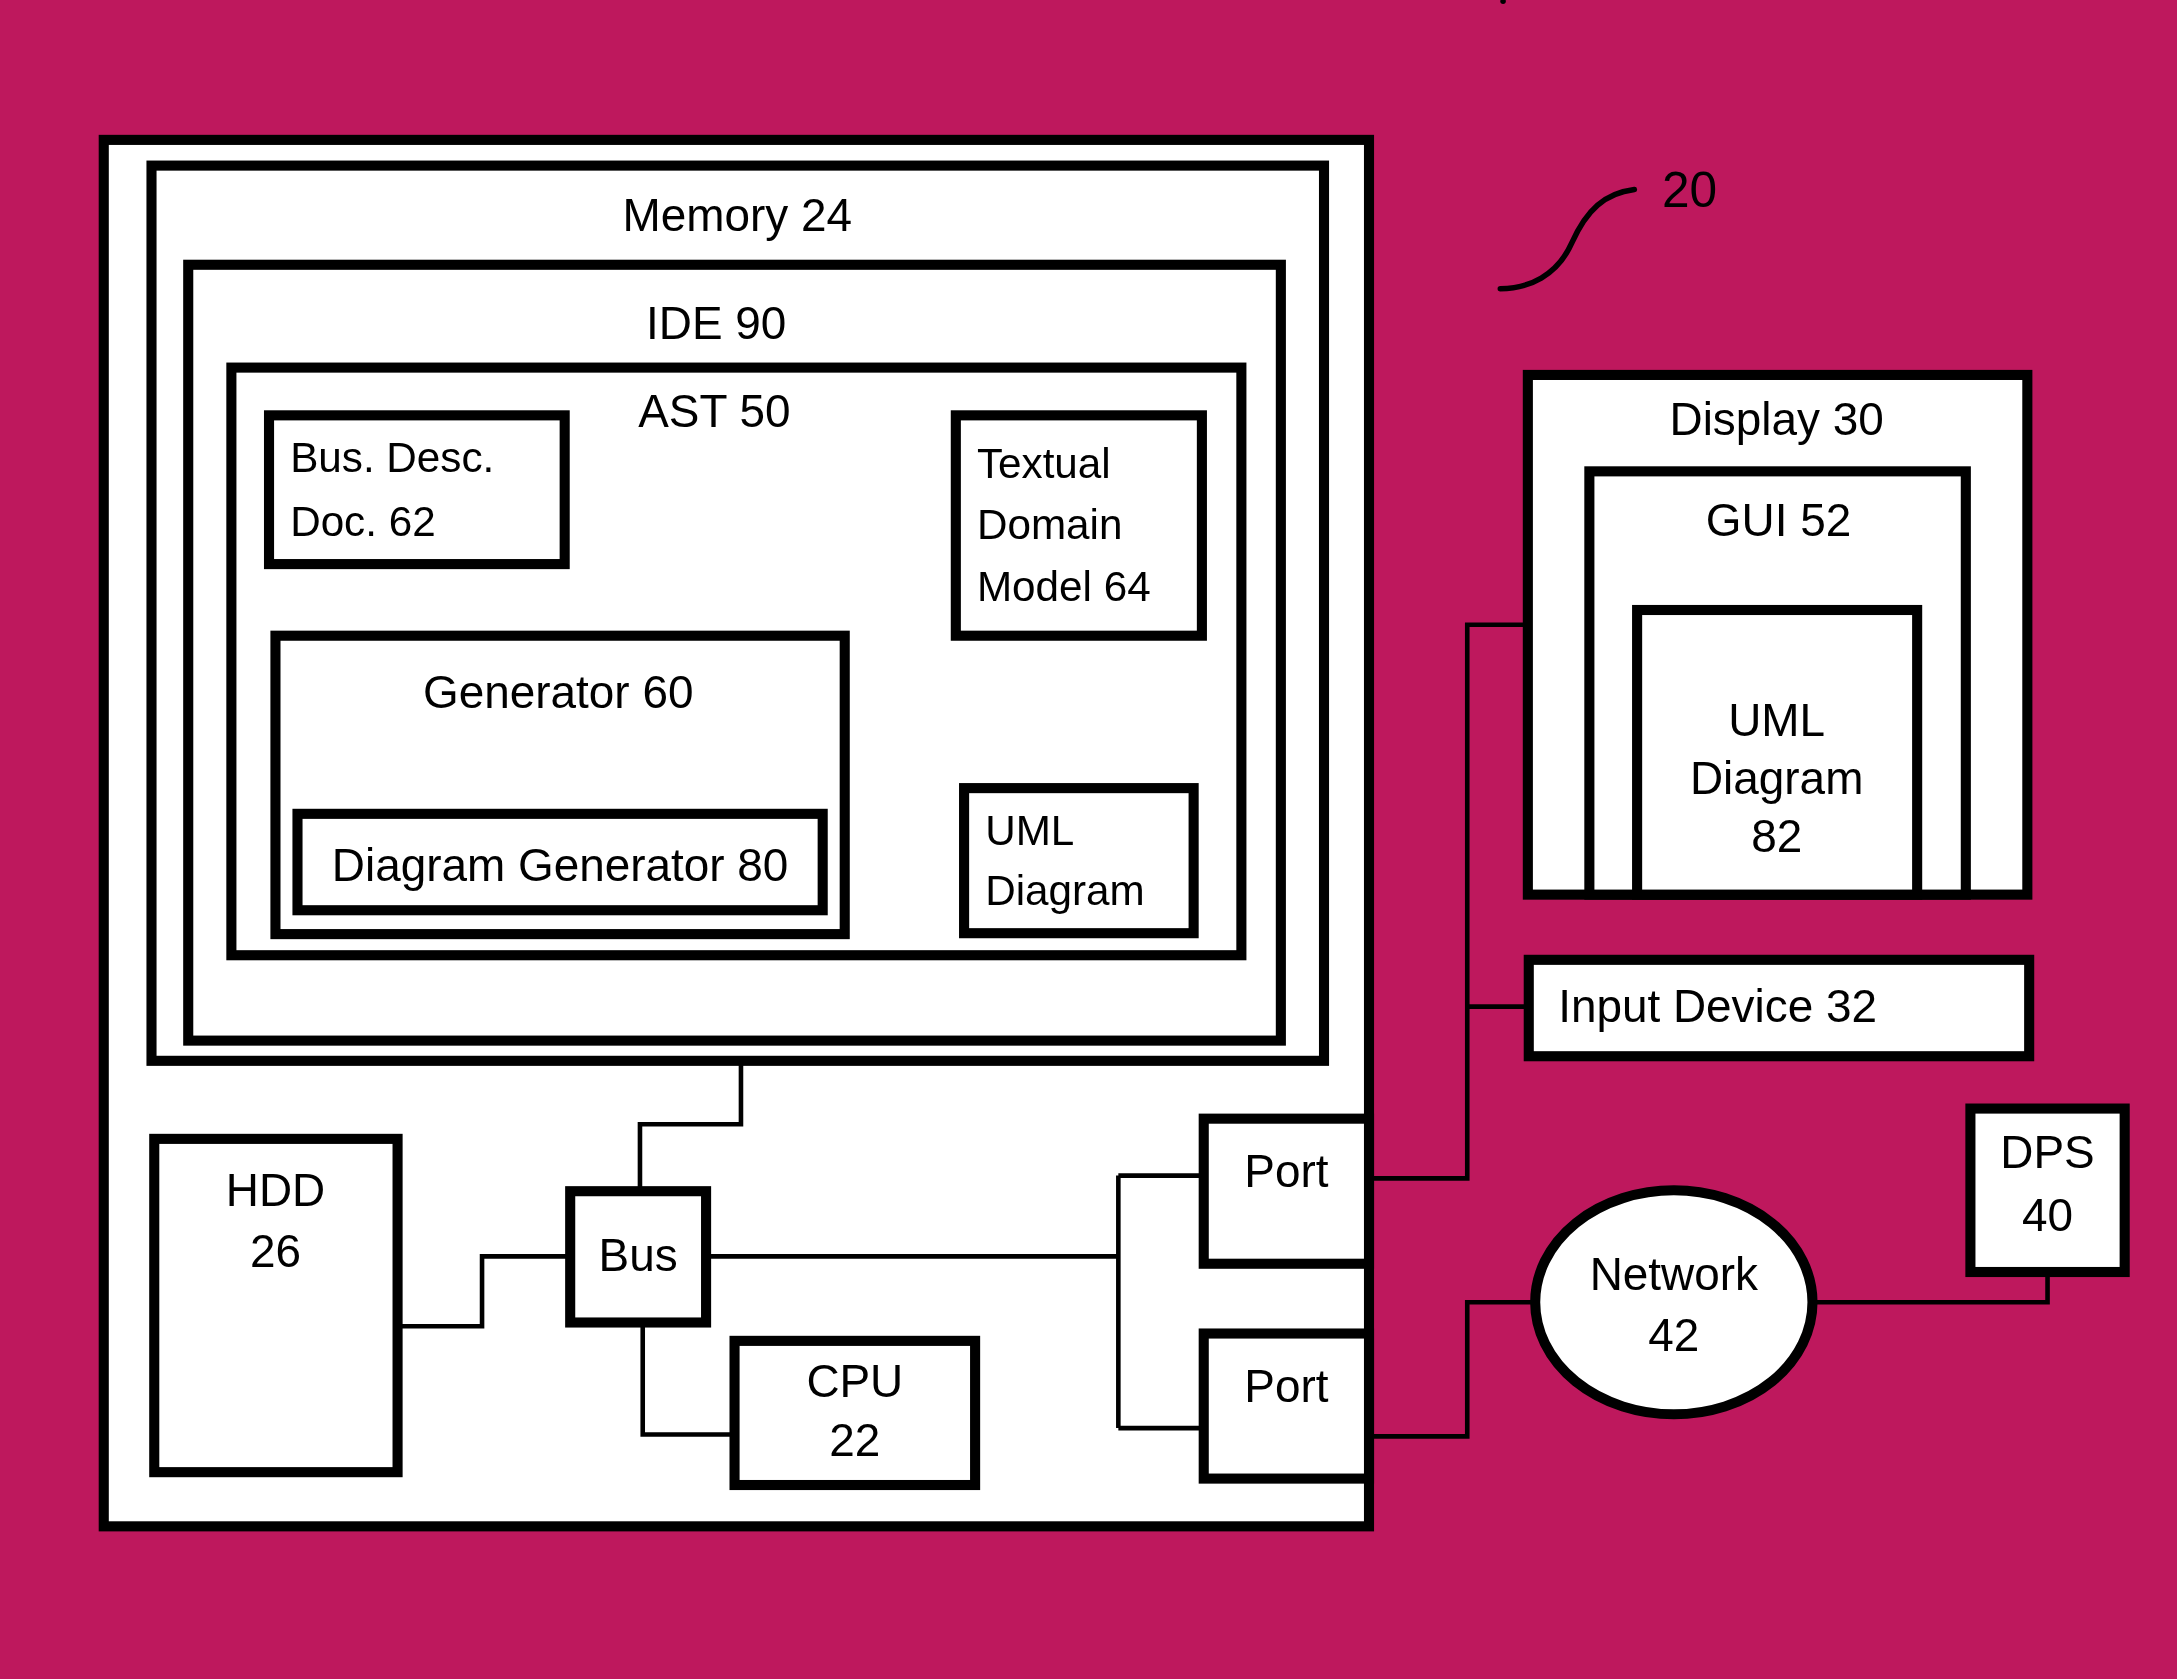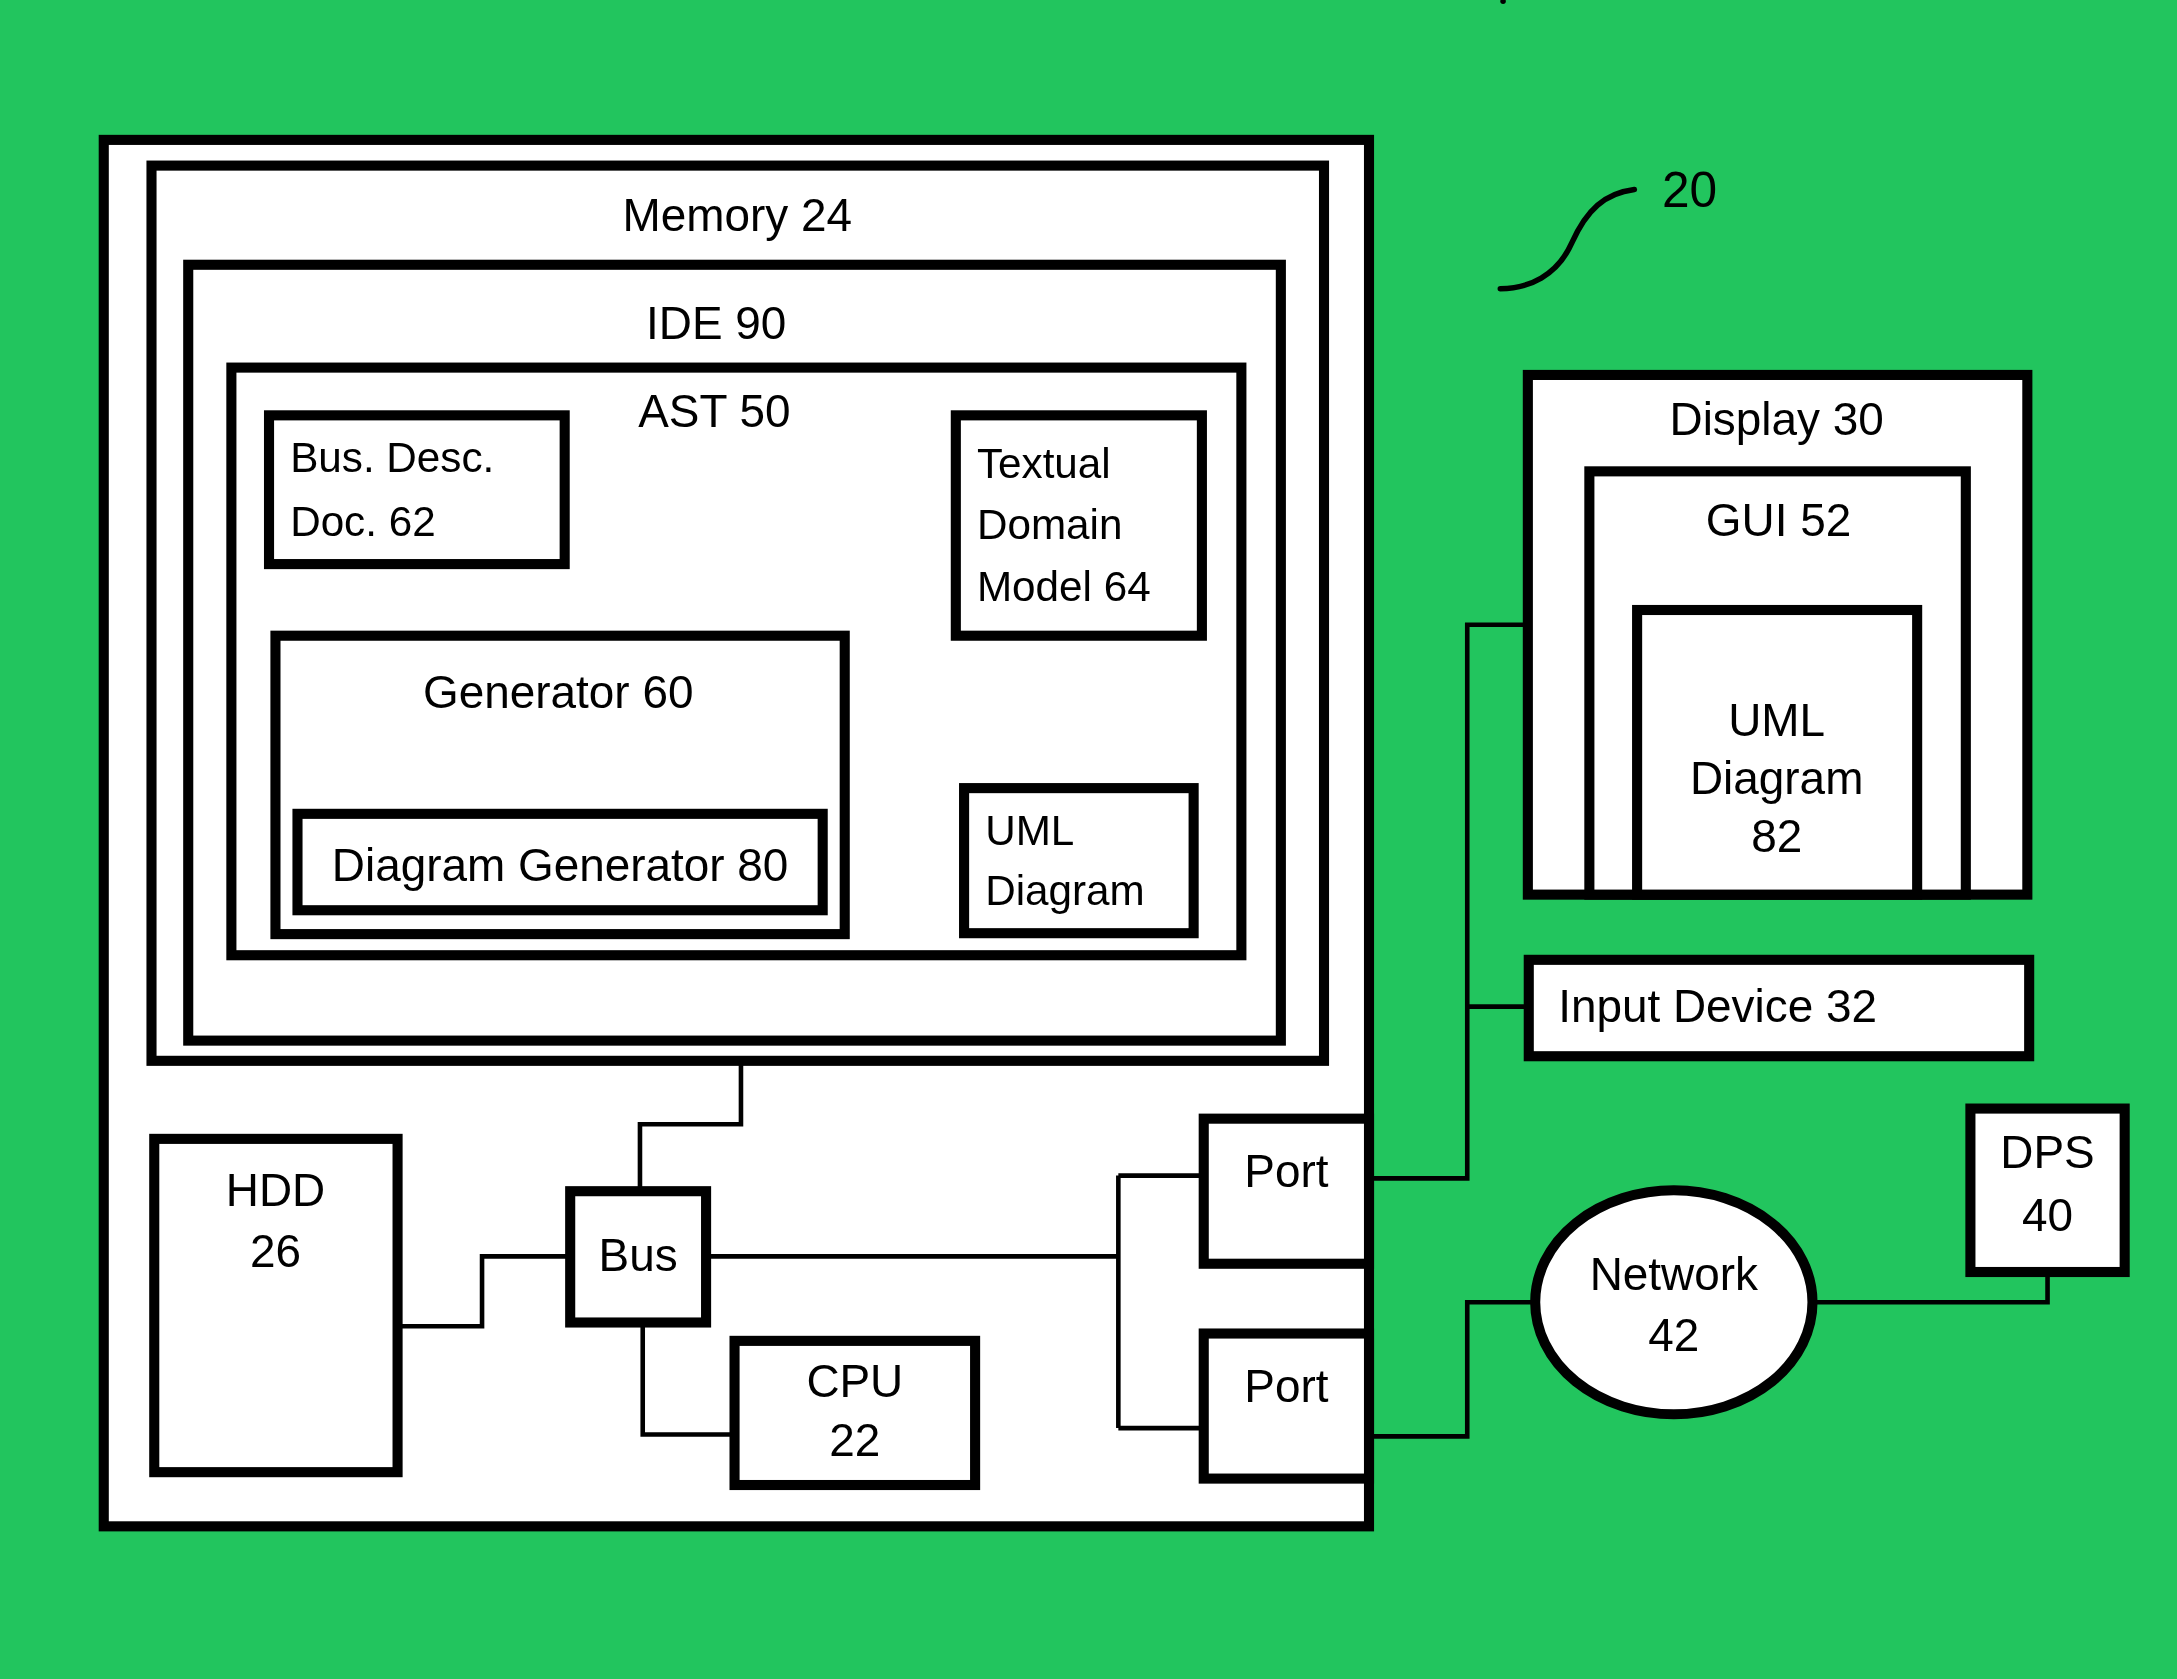--- a/index.html
+++ b/index.html
@@ -7,21 +7,21 @@
     padding: 0;
     background: #ffffff;
   }
   body {
     font-family: "Liberation Sans", sans-serif;
   }
   #stage {
     position: relative;
     width: 2177px;
     height: 1680px;
-    background: #22c55e;
+    background: #be185d;
     overflow: hidden;
   }
   #fig {
     display: block;
     width: 2177px;
     height: 1680px;
   }
   .box-fill { fill: #ffffff; }
   .stroke-heavy { stroke: #000000; stroke-width: 11; fill: none; }
   .wire { stroke: #000000; stroke-width: 5; fill: none; stroke-linecap: butt; stroke-linejoin: miter; }

